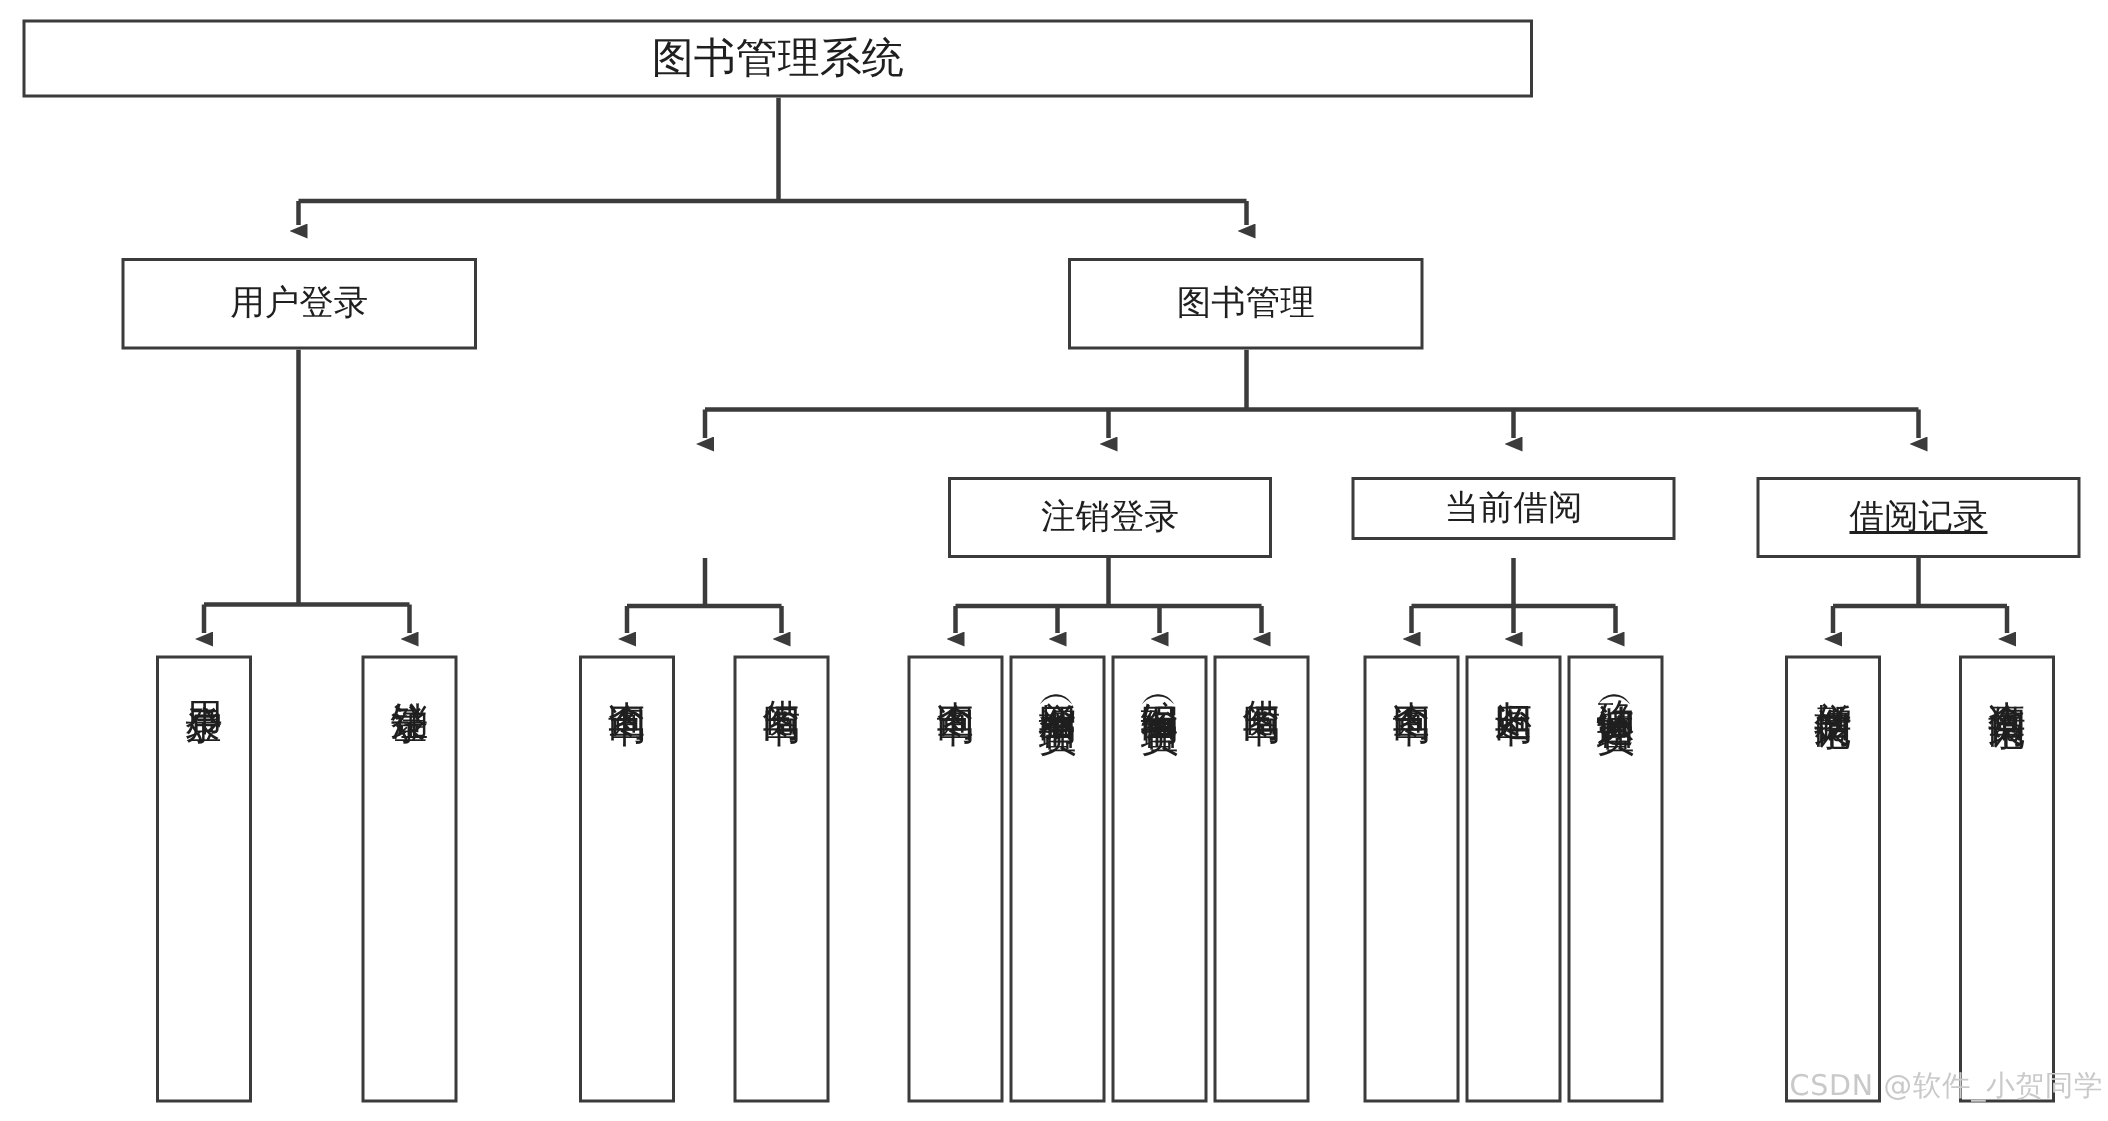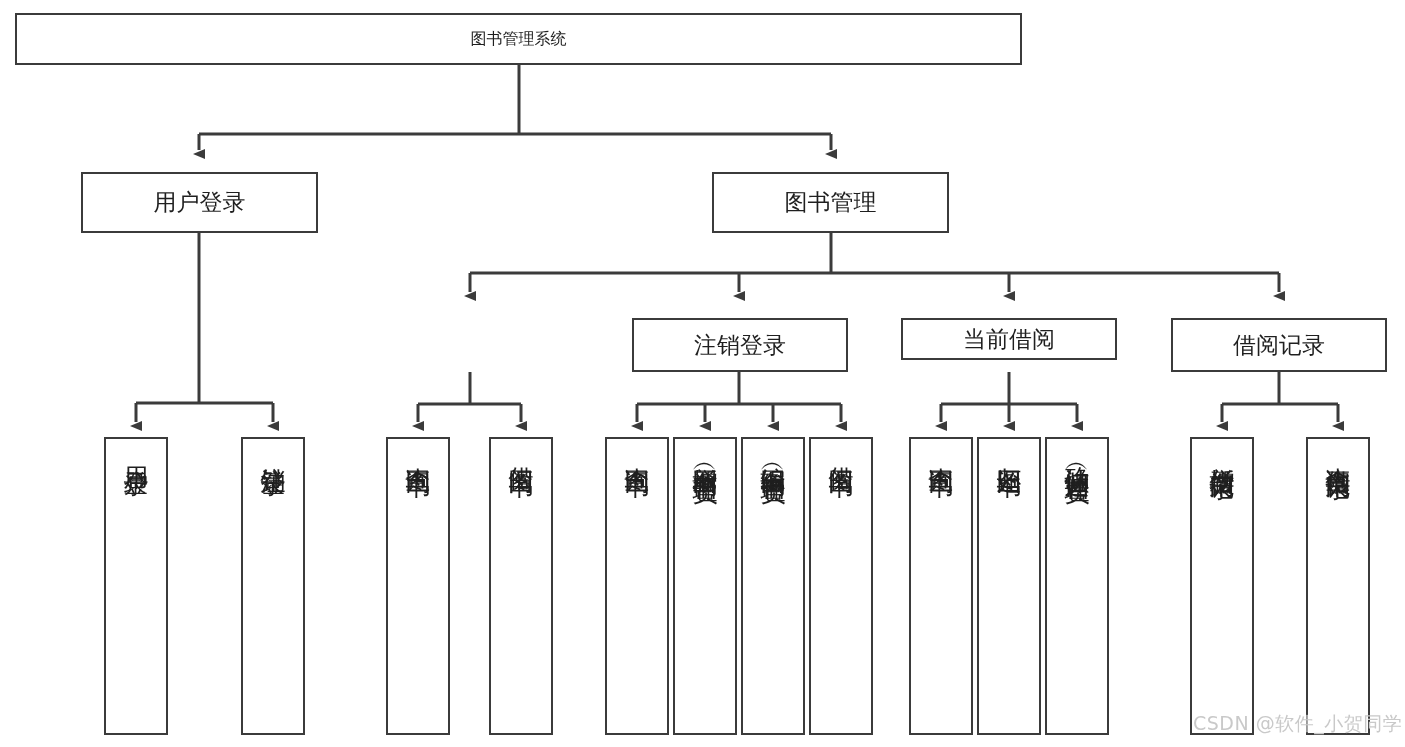--- a/index.html
+++ b/index.html
@@ -39,21 +39,21 @@
     display: block;
     text-align: center;
     line-height: 1.22;
     white-space: nowrap;
   }
   .node.horiz .label {
     writing-mode: horizontal-tb;
     font-size: 23px;
   }
   .node.root .label {
-    font-size: 16px;
+    font-size: 28px;
   }
   .node.vert {
     align-items: flex-start;
     padding-top: 8px;
   }
   .node.vert .label {
     writing-mode: vertical-rl;
     text-orientation: upright;
     font-size: 25px;
     letter-spacing: 2px;
@@ -136,21 +136,21 @@
   <div class="node horiz" style="left:712px; top:172px; width:237px; height:61px;">
     <span class="label">图书管理</span>
   </div>
 
   <div class="node horiz" style="left:632px; top:318px; width:216px; height:54px;">
     <span class="label">注销登录</span>
   </div>
   <div class="node horiz" style="left:901px; top:318px; width:216px; height:42px;">
     <span class="label">当前借阅</span>
   </div>
-  <div class="node horiz" style="left:1171px; top:318px; width:216px; height:54px;">
+  <div class="node horiz" style="left:1171px; top:318px; width:216px; height:54px;text-decoration:underline;">
     <span class="label">借阅记录</span>
   </div>
 
   <div class="node vert" style="left:104px; top:437px; width:64px; height:298px;">
     <span class="label">用户登录</span>
   </div>
   <div class="node vert" style="left:241px; top:437px; width:64px; height:298px;">
     <span class="label">注销登录</span>
   </div>
 

